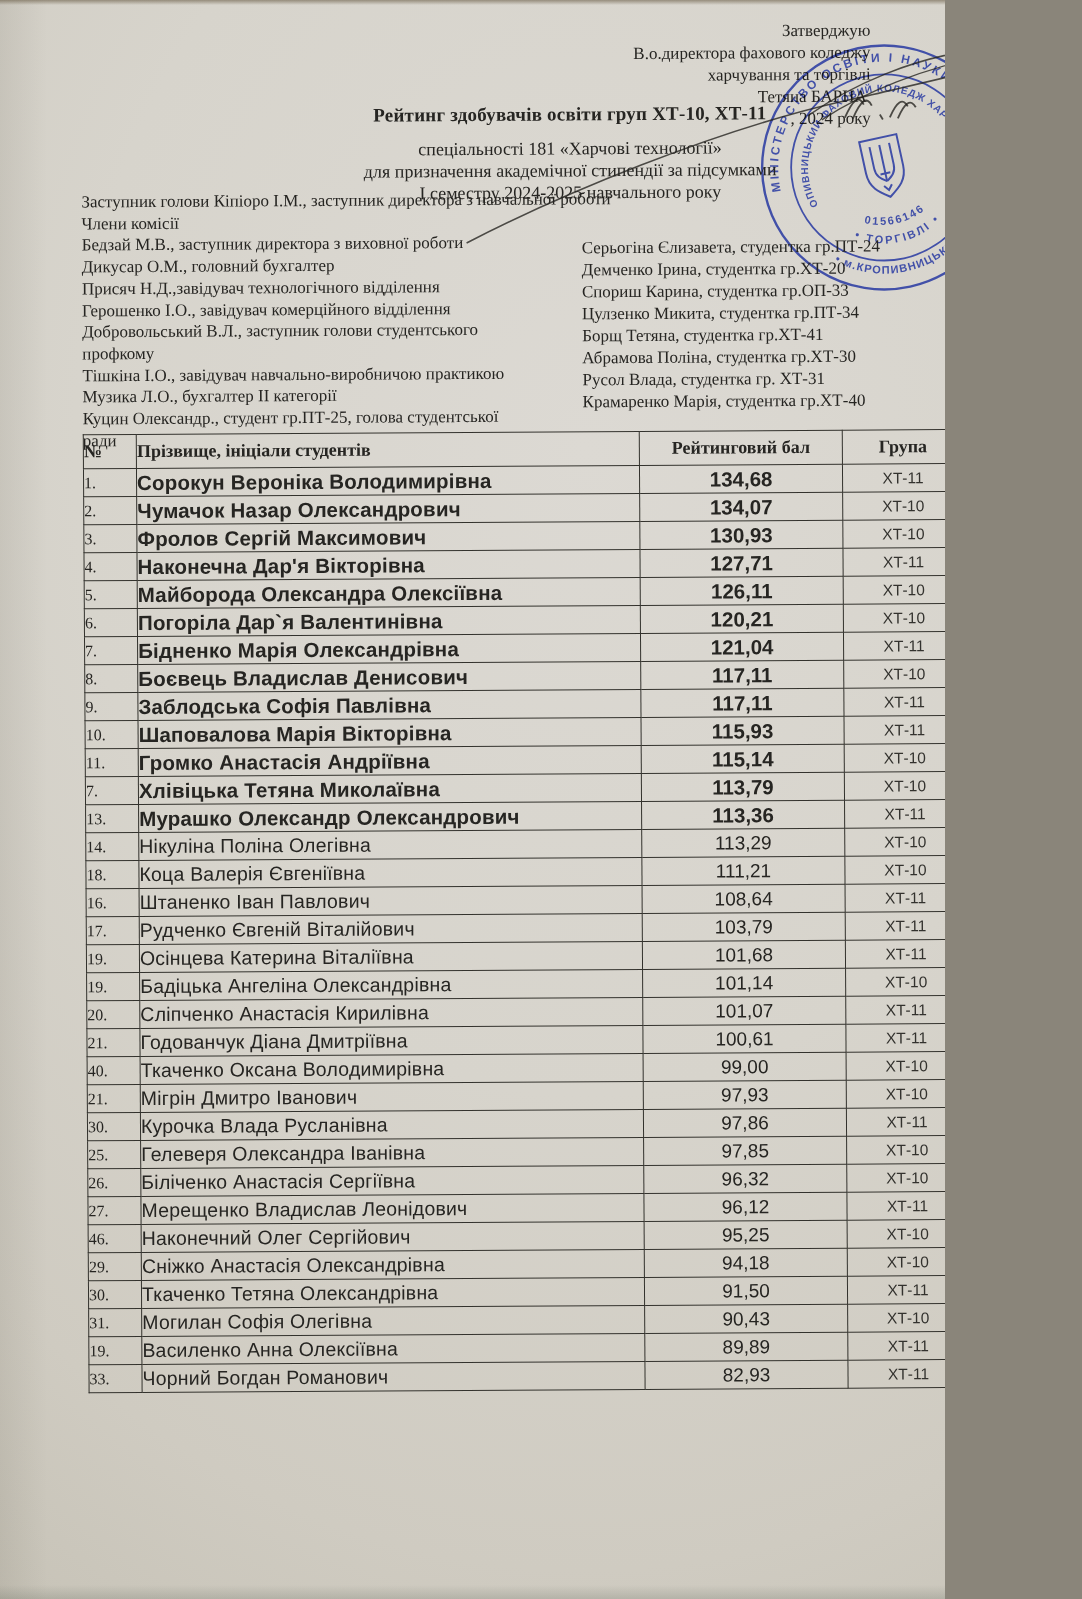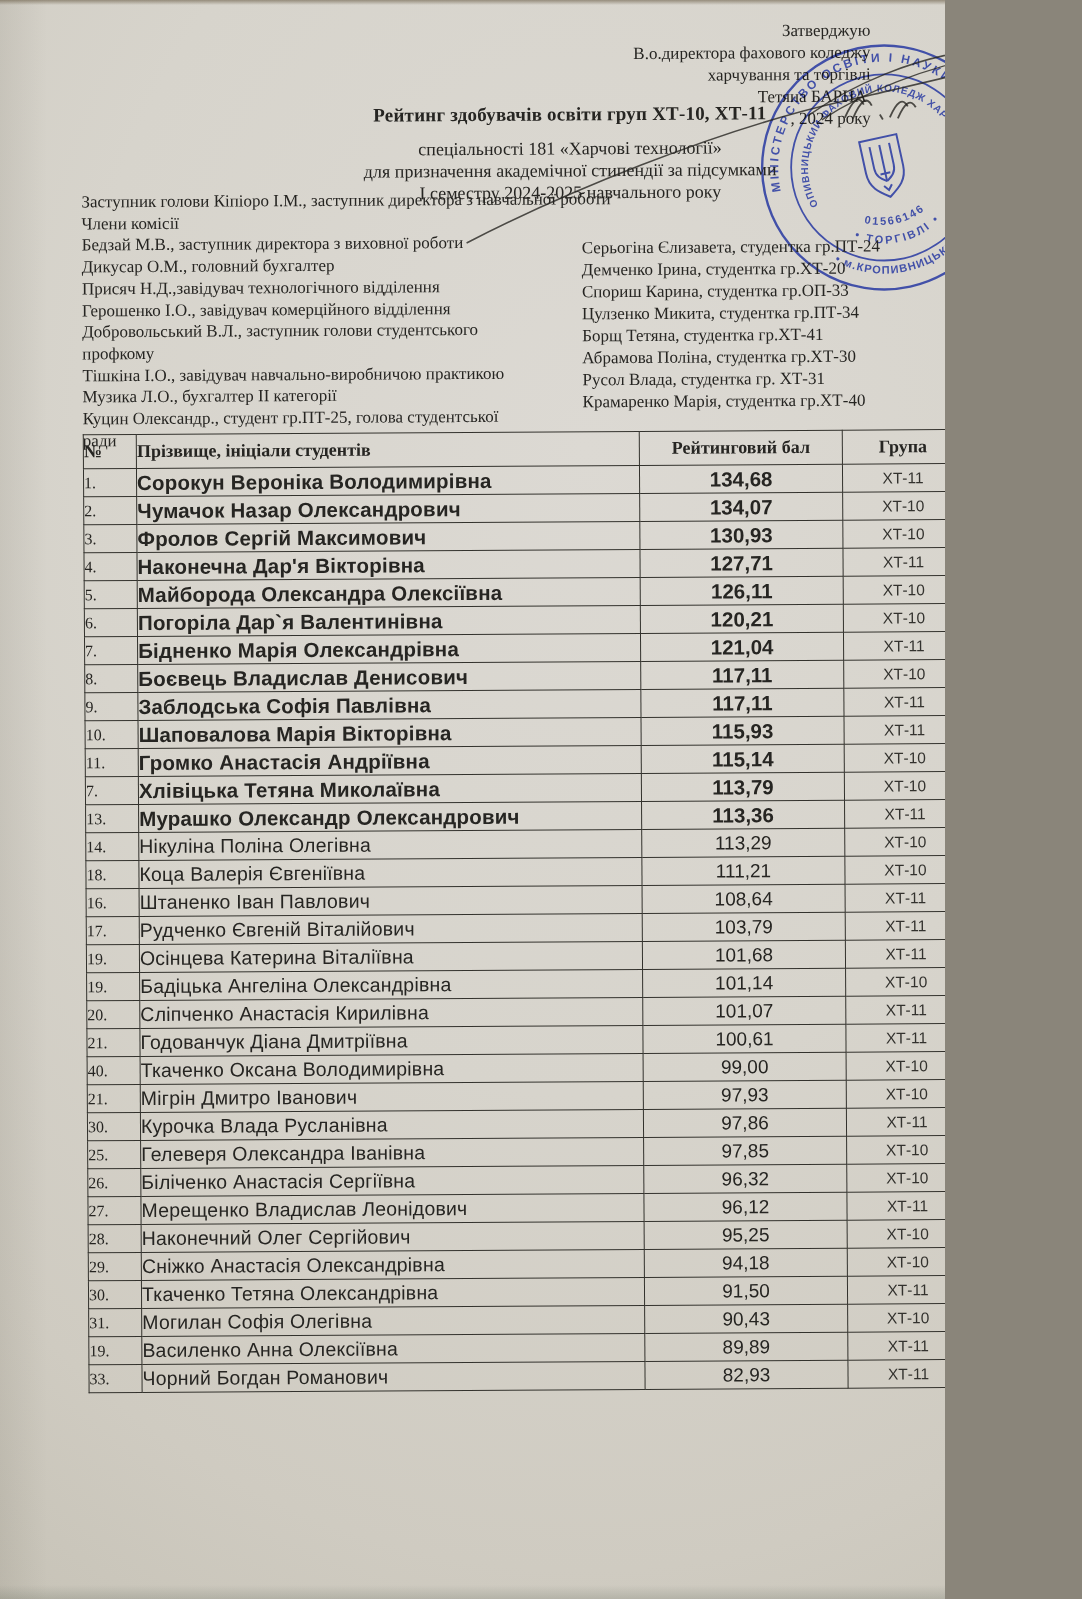--- a/index.html
+++ b/index.html
@@ -321,21 +321,21 @@
         <td class="d-score">96,32</td>
         <td class="d-group">ХТ-10</td>
       </tr>
           <tr>
         <td class="d-num">27.</td>
         <td class="d-name">Мерещенко Владислав Леонідович</td>
         <td class="d-score">96,12</td>
         <td class="d-group">ХТ-11</td>
       </tr>
           <tr>
-        <td class="d-num">28.</td>
+        <td class="d-num">46.</td>
         <td class="d-name">Наконечний Олег Сергійович</td>
         <td class="d-score">95,25</td>
         <td class="d-group">ХТ-10</td>
       </tr>
           <tr>
         <td class="d-num">29.</td>
         <td class="d-name">Сніжко Анастасія Олександрівна</td>
         <td class="d-score">94,18</td>
         <td class="d-group">ХТ-10</td>
       </tr>

